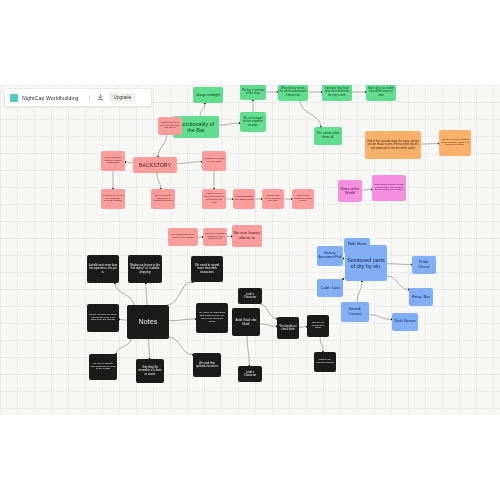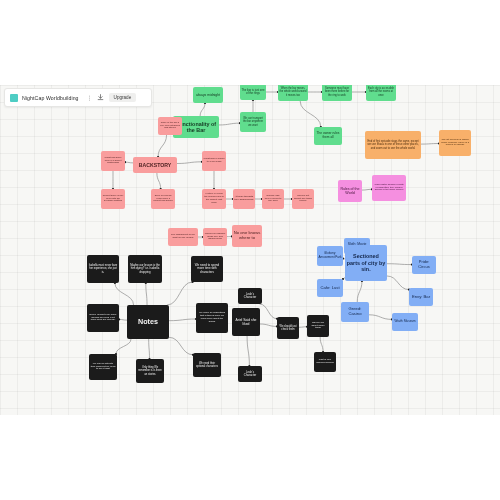--- a/index.html
+++ b/index.html
@@ -60,21 +60,21 @@
     word-break:break-word;
     hyphens:auto;
   }
   .n-green   { background:#60dd8e; color:#143a22; }
   .n-pink    { background:#f99d9d; color:#4a1f1f; }
   .n-magenta { background:#f58fe0; color:#45143a; }
   .n-orange  { background:#f8b06a; color:#4a2a0c; }
   .n-blue    { background:#82aef5; color:#13264a; }
   .n-dark    { background:#1b1b1b; color:#f2f2f2; }
 
-  .hub { font-weight:bold; }
+  .hub { font-weight:normal; }
 
   
   .edges { position:absolute; left:0; top:0; width:500px; height:330px; pointer-events:none; }
   .edges path, .edges line { fill:none; stroke:#8d8d8d; stroke-width:.7; }
   .edges circle { fill:#1b1b1b; }
 </style>
 </head>
 <body>
 
 <div id="app">

